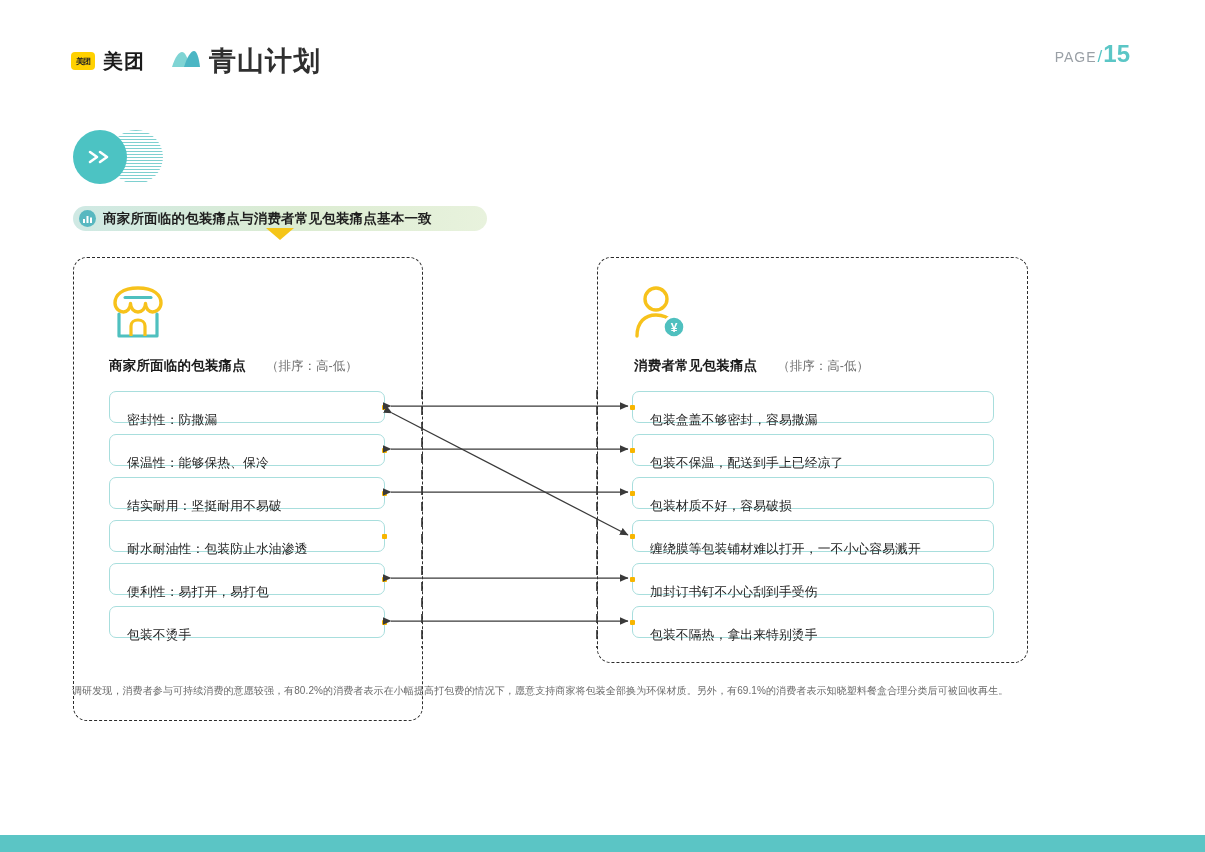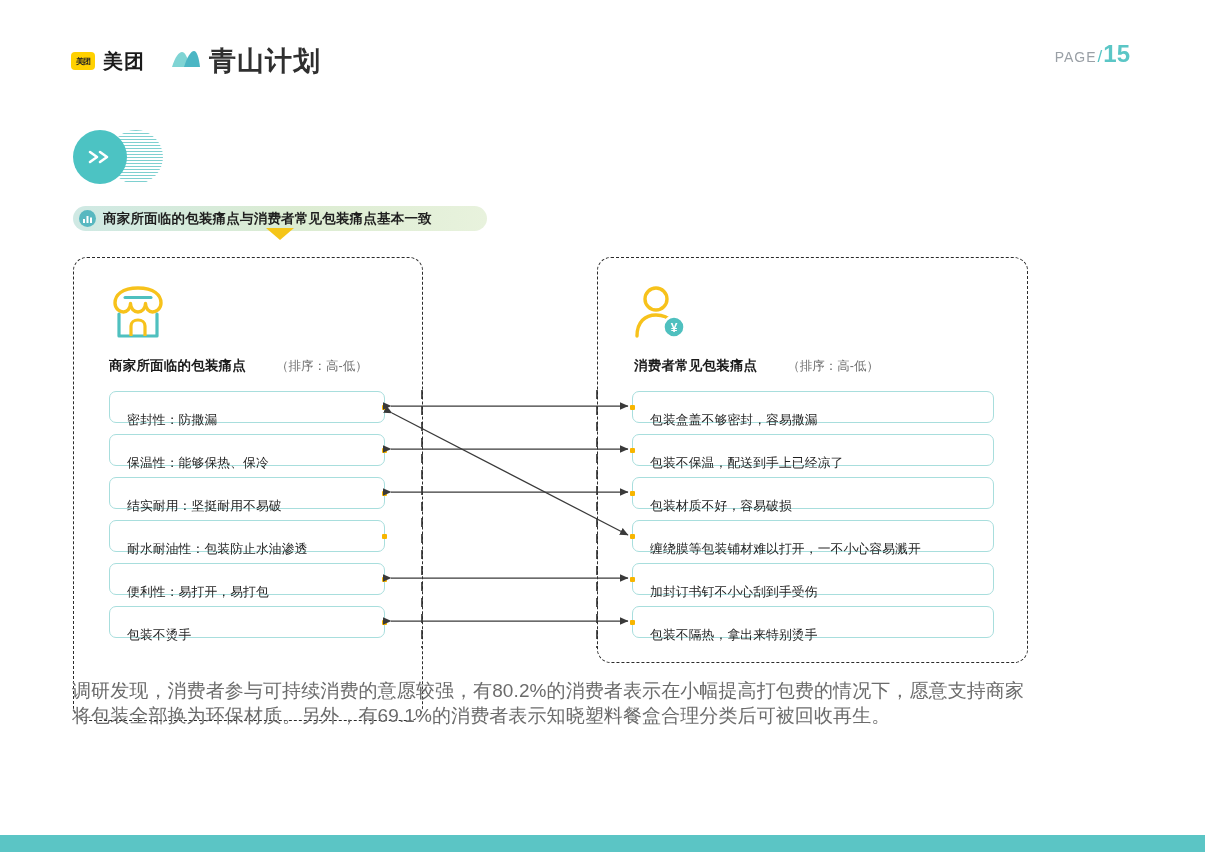--- a/index.html
+++ b/index.html
@@ -154,21 +154,21 @@
   }
   .panel-left .panel-head  { left: 35px; }
   .panel-right .panel-head { left: 36px; }
 
   .panel-title {
     font-size: 13.5px; font-weight: bold; color: #1a1a1a;
     letter-spacing: 0.2px; white-space: nowrap;
   }
   .panel-note {
     font-size: 12.5px; color: #6d6d6d;
-    margin-left: 30px; white-space: nowrap;
+    margin-left: 20px; white-space: nowrap;
   }
 
   
   .pill {
     position: absolute;
     height: 32px;
     border: 1.1px solid #a8dedd;
     border-radius: 7px;
     background: #ffffff;
     display: flex; align-items: center;
@@ -197,21 +197,21 @@
     left: 0; top: 0;
     width: 1205px; height: 852px;
     pointer-events: none;
   }
 
   
   .footnote {
     position: absolute;
     left: 72px; top: 678px;
     width: 960px;
-    font-size: 19px;
+    font-size: 10px;
     line-height: 25px;
     color: #6b6b6b;
     letter-spacing: 0.1px;
   }
 
   
   .bottombar {
     position: absolute;
     left: 0; top: 835px;
     width: 1205px; height: 17px;

